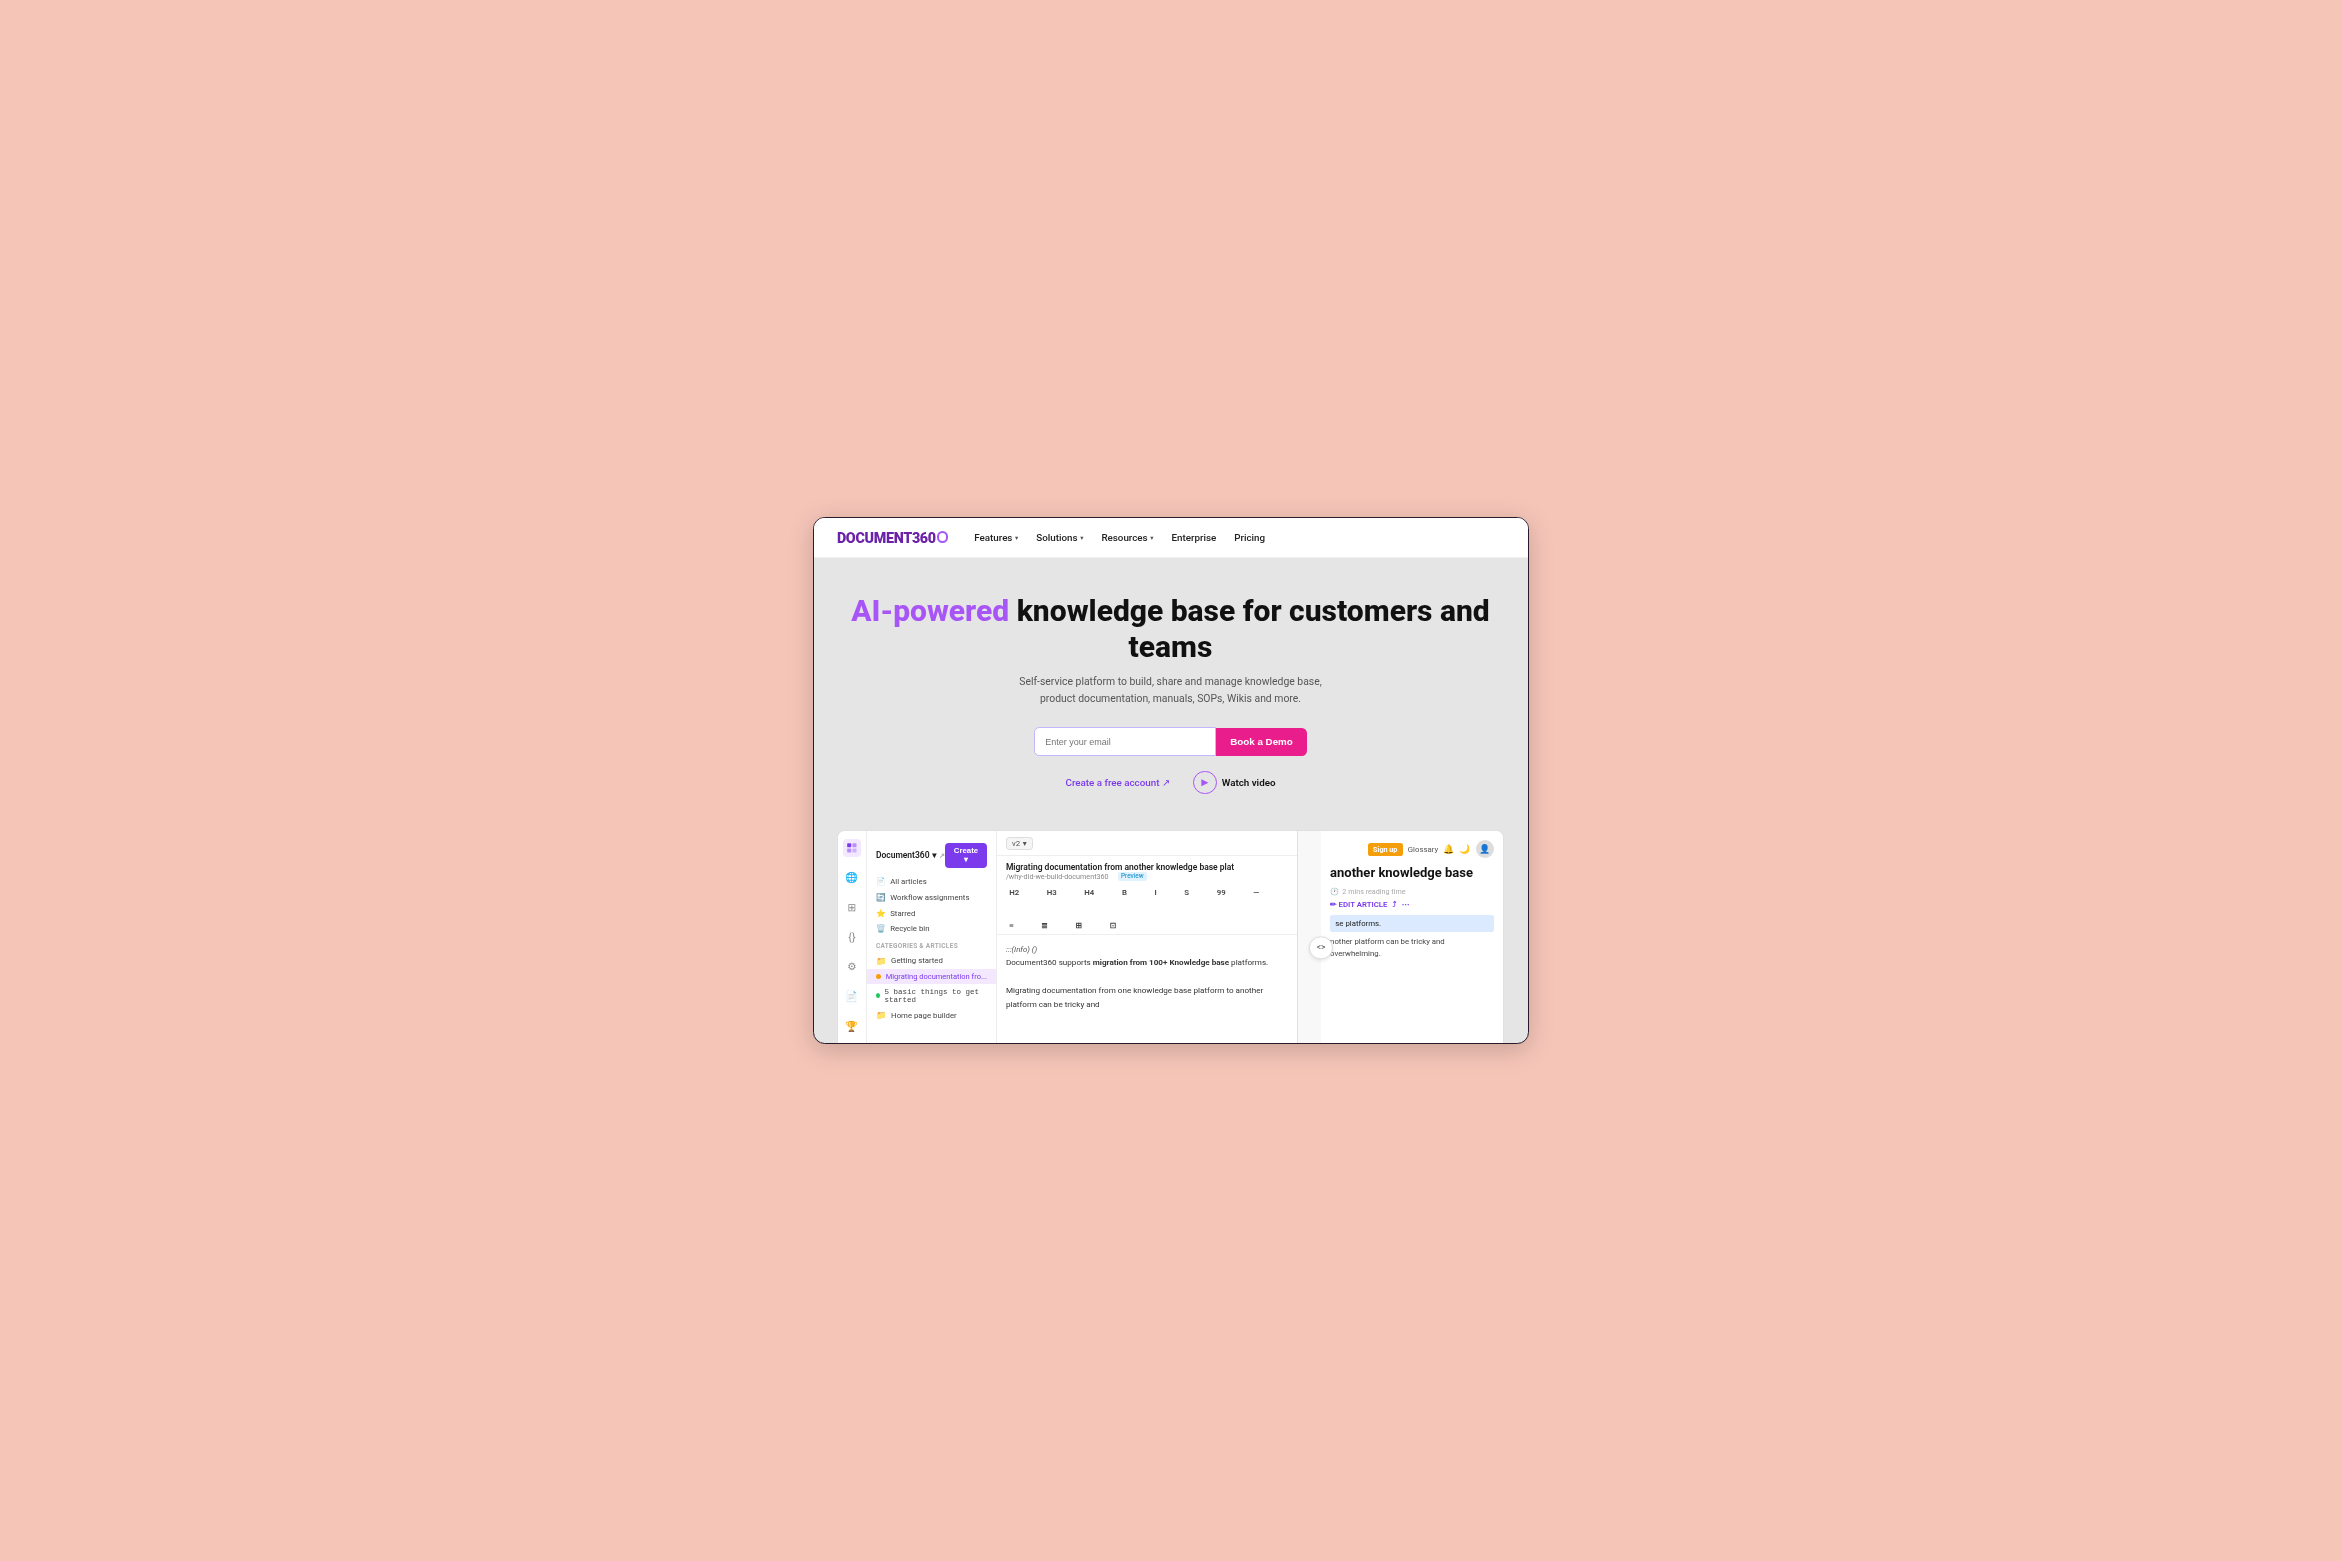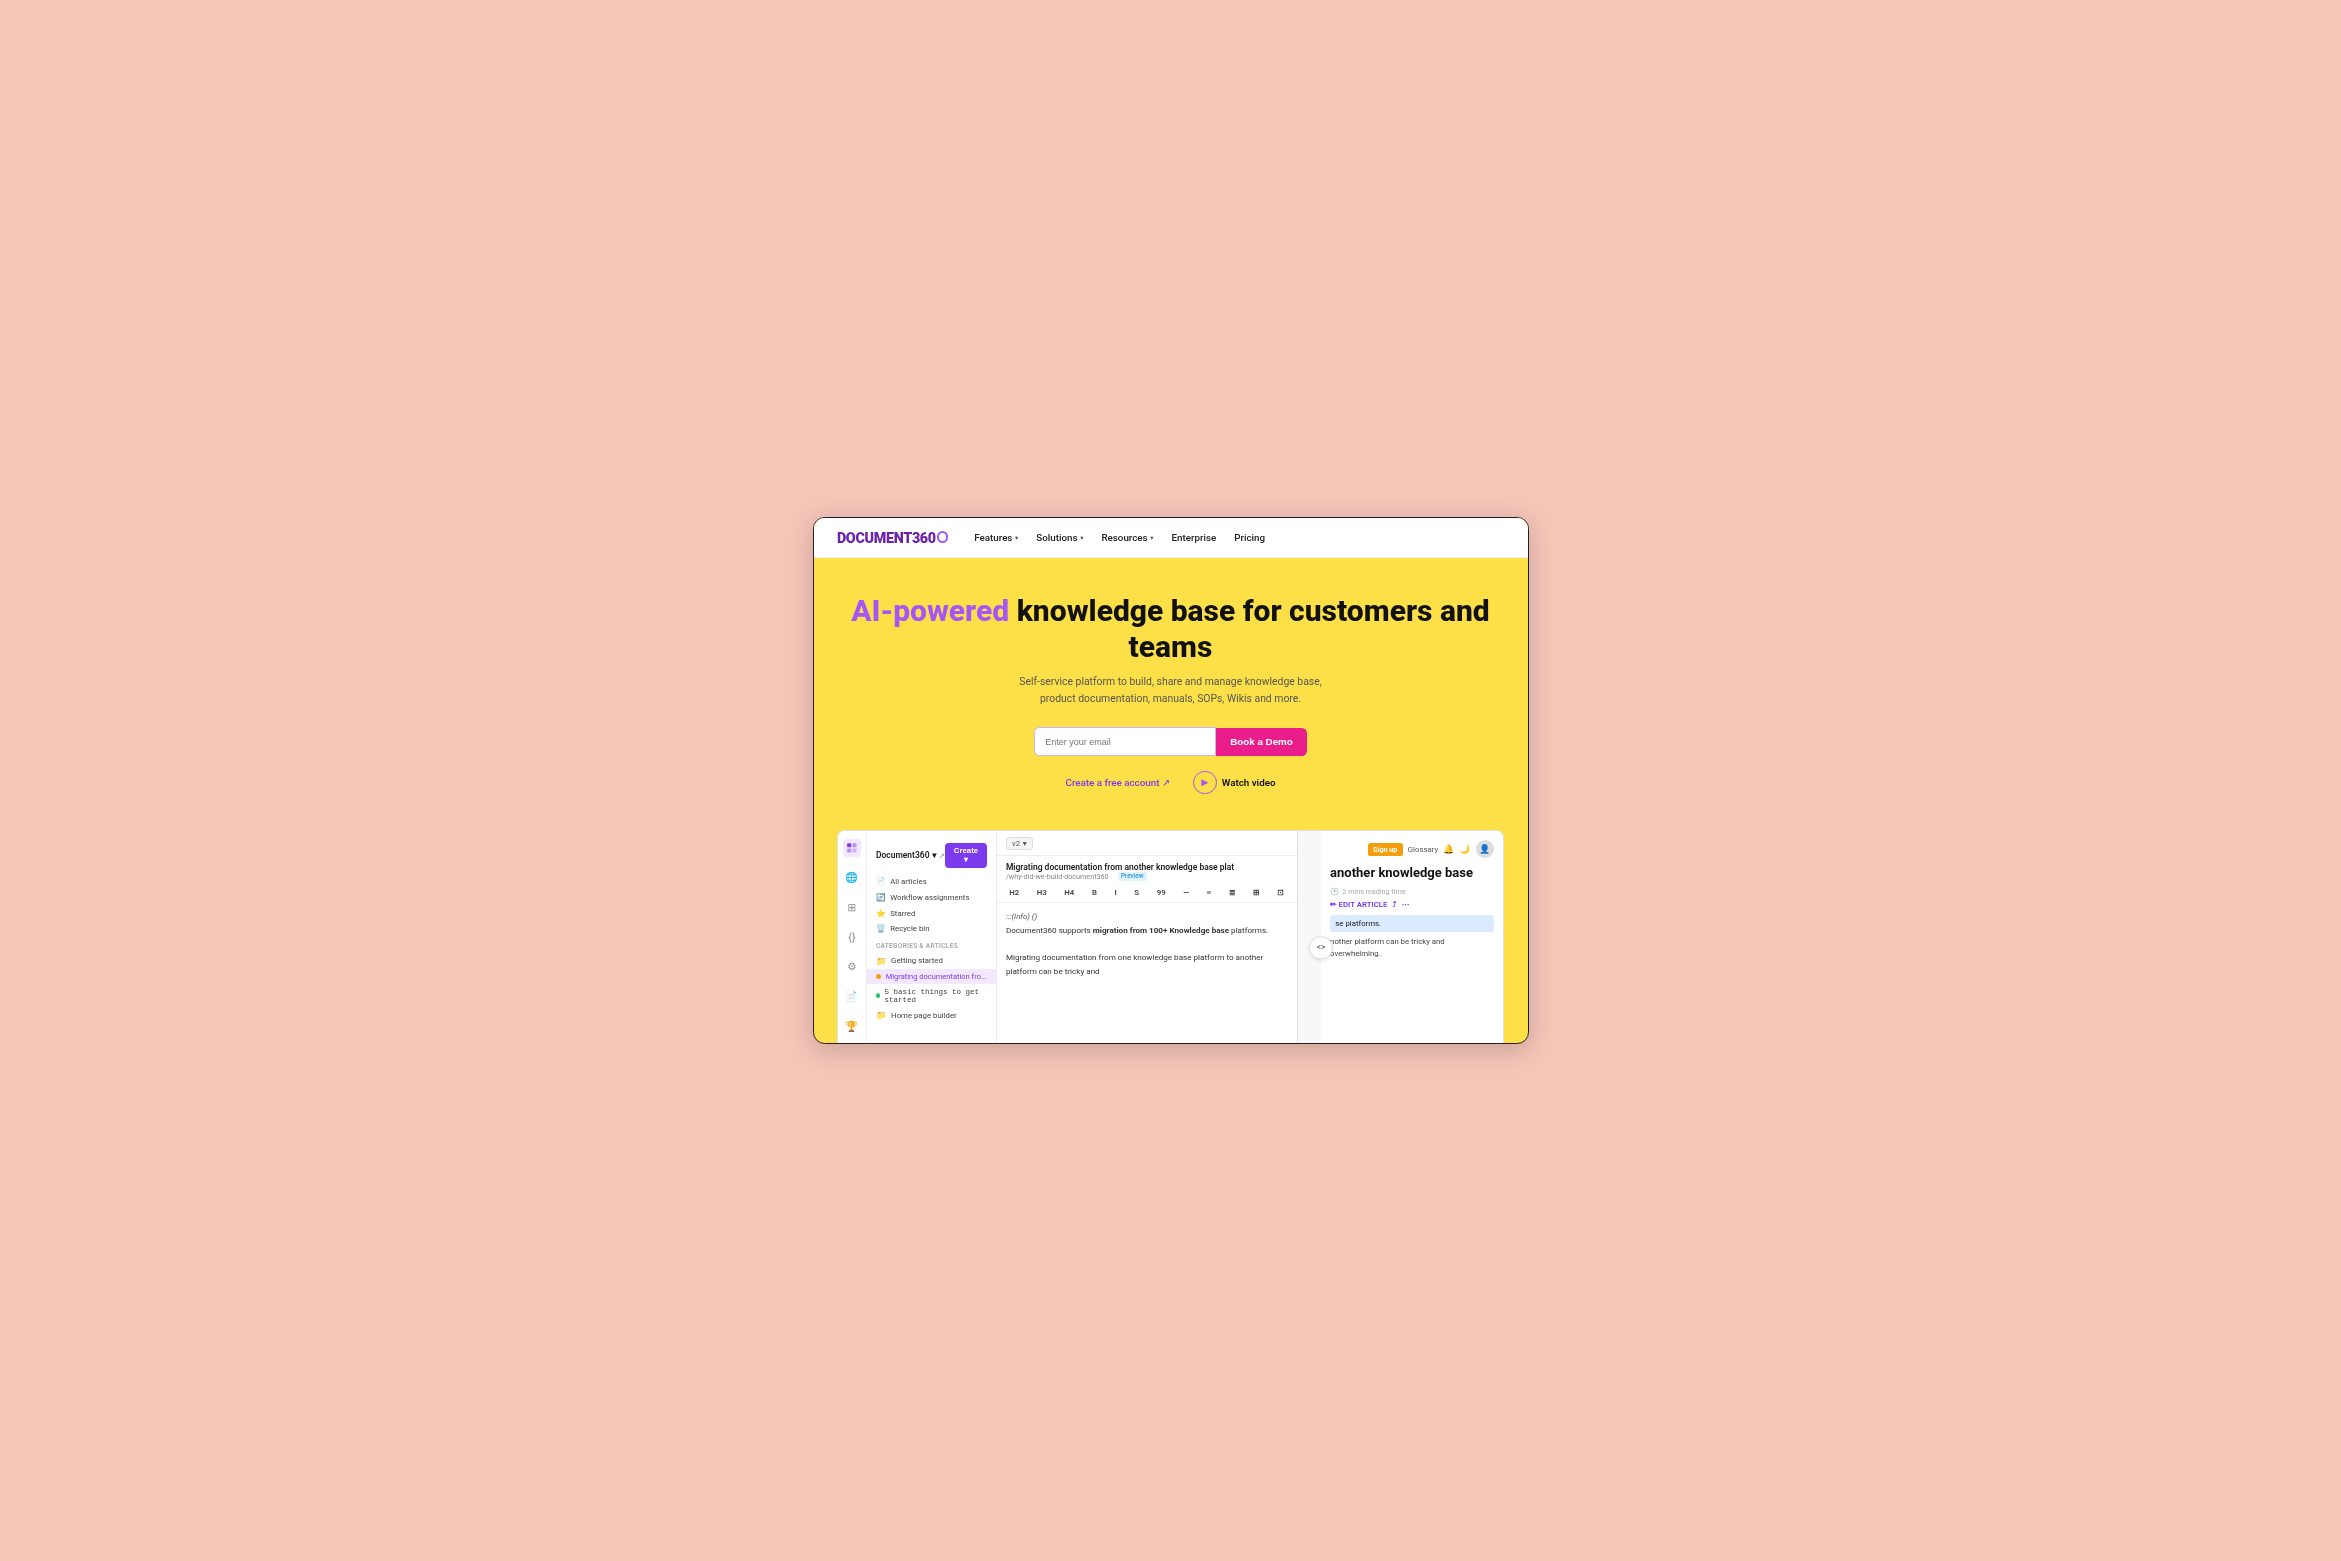--- a/index.html
+++ b/index.html
@@ -5,21 +5,21 @@
     * { box-sizing: border-box; margin: 0; padding: 0; }
     body {
       background-color: #f5c5b8;
       min-height: 100vh;
       display: flex;
       align-items: center;
       justify-content: center;
       font-family: -apple-system, BlinkMacSystemFont, 'Segoe UI', Roboto, sans-serif;
     }
     .browser-frame {
-      background: #fde047;
+      background: #e5e5e5;
       border-radius: 11.7px;
       border: 1.6px solid #2a1a2e;
       width: 92%;
       max-width: 716px;
       overflow: hidden;
       box-shadow: 0 5.2px 26px rgba(0,0,0,0.18);
     }
     
     .navbar {
       display: flex;
@@ -283,21 +283,21 @@
     .preview-badge {
       background: #e0f2fe;
       color: #0284c7;
       font-size: 6.5px;
       border-radius: 2px;
       padding: 0.7px 3.3px;
     }
     .editor-toolbar {
       display: flex;
       align-items: center;
-      gap: 11px;
+      gap: 21px;
       padding: 3.3px 9px;
       border-bottom: 0.7px solid #eee;
       font-size: 7.8px;
       color: #555;
       flex-wrap: wrap;
     }
     .toolbar-btn {
       padding: 1.3px 3.3px;
       border-radius: 2px;
       cursor: pointer;

